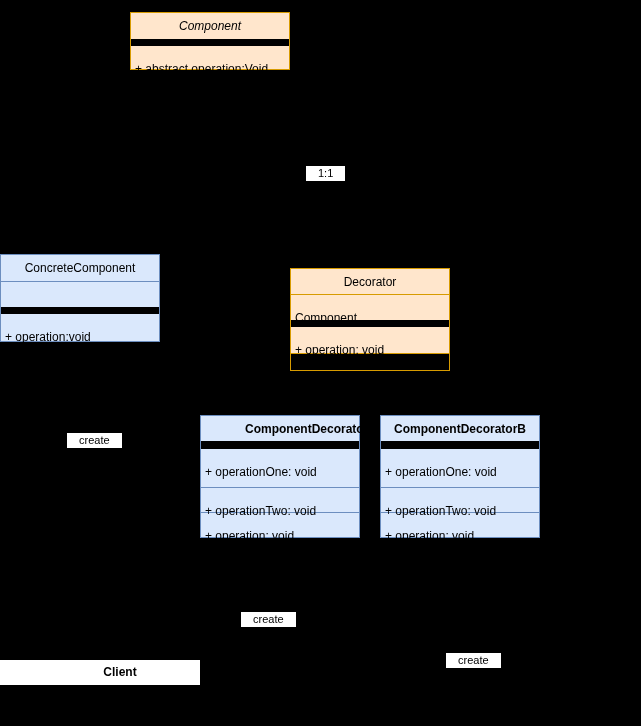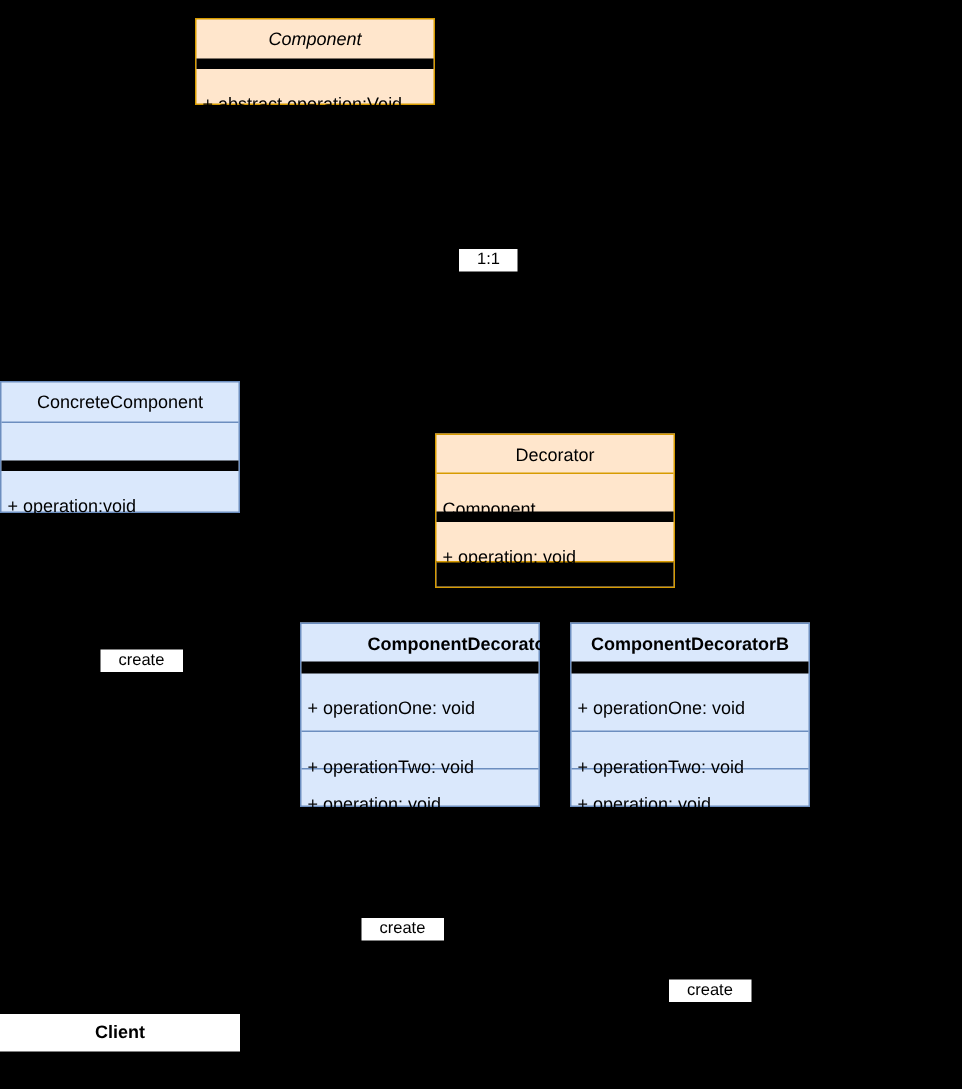--- a/index.html
+++ b/index.html
@@ -64,21 +64,21 @@
     <div class="uml-row" style="height:23px;">+ abstract operation:Void</div>
   </div>
 
   <div class="uml-box blue" style="left:0px;top:254px;width:160px;height:88px;">
     <div class="uml-title" style="height:26px;text-align:center;">ConcreteComponent</div>
     <div class="uml-row div-blue" style="height:26px;">......</div>
     <div class="sep-bar"></div>
     <div class="uml-row" style="height:26px;">+ operation:void</div>
   </div>
 
-  <div class="uml-box orange" style="left:290px;top:289px;width:160px;height:103px;">
+  <div class="uml-box orange" style="left:290px;top:268px;width:160px;height:103px;">
     <div class="uml-title" style="height:25px;">Decorator</div>
     <div class="uml-row div-orange" style="height:26px;">Component</div>
     <div class="sep-bar"></div>
     <div class="uml-row" style="height:26px;">+ operation: void</div>
     <div class="empty-row div-orange" style="height:16px;"></div>
   </div>
 
   <div class="uml-box blue" style="left:200px;top:415px;width:160px;height:123px;">
     <div class="uml-title bold" style="height:25px;padding-left:44px;">ComponentDecoratorA</div>
     <div class="sep-bar" style="height:8px;"></div>
@@ -88,21 +88,21 @@
   </div>
 
   <div class="uml-box blue" style="left:380px;top:415px;width:160px;height:123px;">
     <div class="uml-title bold" style="height:25px;">ComponentDecoratorB</div>
     <div class="sep-bar" style="height:8px;"></div>
     <div class="uml-row" style="height:38px;">+ operationOne: void</div>
     <div class="uml-row div-blue" style="height:25px;">+ operationTwo: void</div>
     <div class="uml-row div-blue" style="height:24px;">+ operation: void</div>
   </div>
 
-  <div class="client-box" style="left:0px;top:676px;width:160px;height:25px;">
+  <div class="client-box" style="left:0px;top:660px;width:160px;height:25px;padding-left:40px;">
     <span>Client</span>
   </div>
 
   <div class="edge-label" style="left:306px;top:166px;">1:1</div>
 
   <div class="edge-label" style="left:67px;top:433px;">create</div>
 
   <div class="edge-label" style="left:241px;top:612px;">create</div>
 
   <div class="edge-label" style="left:446px;top:653px;">create</div>

